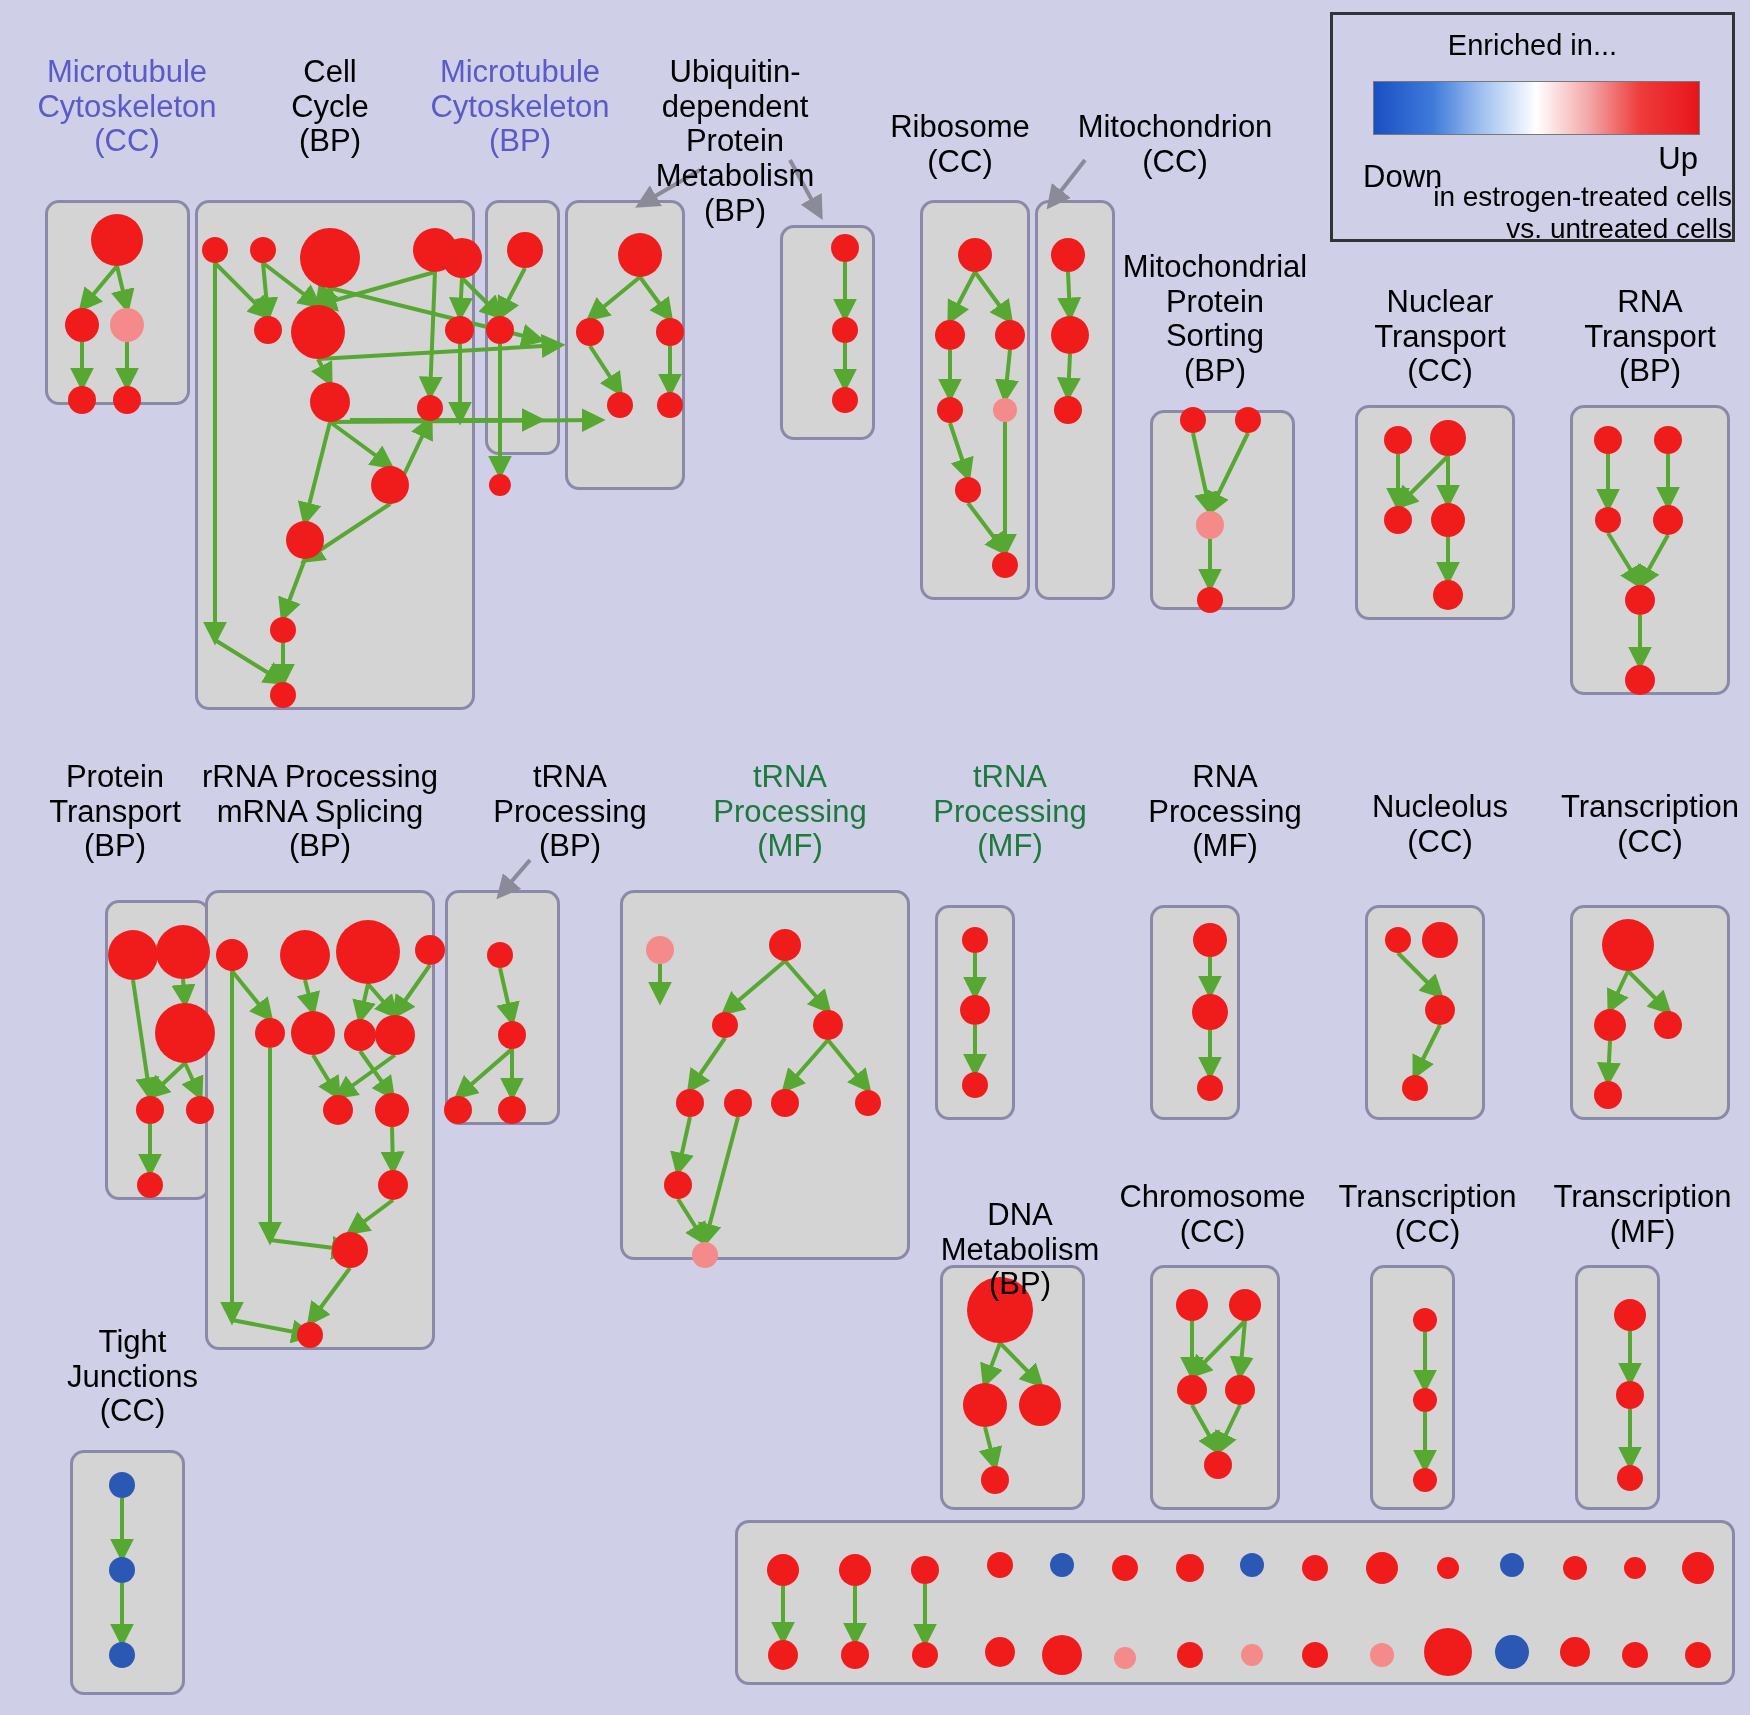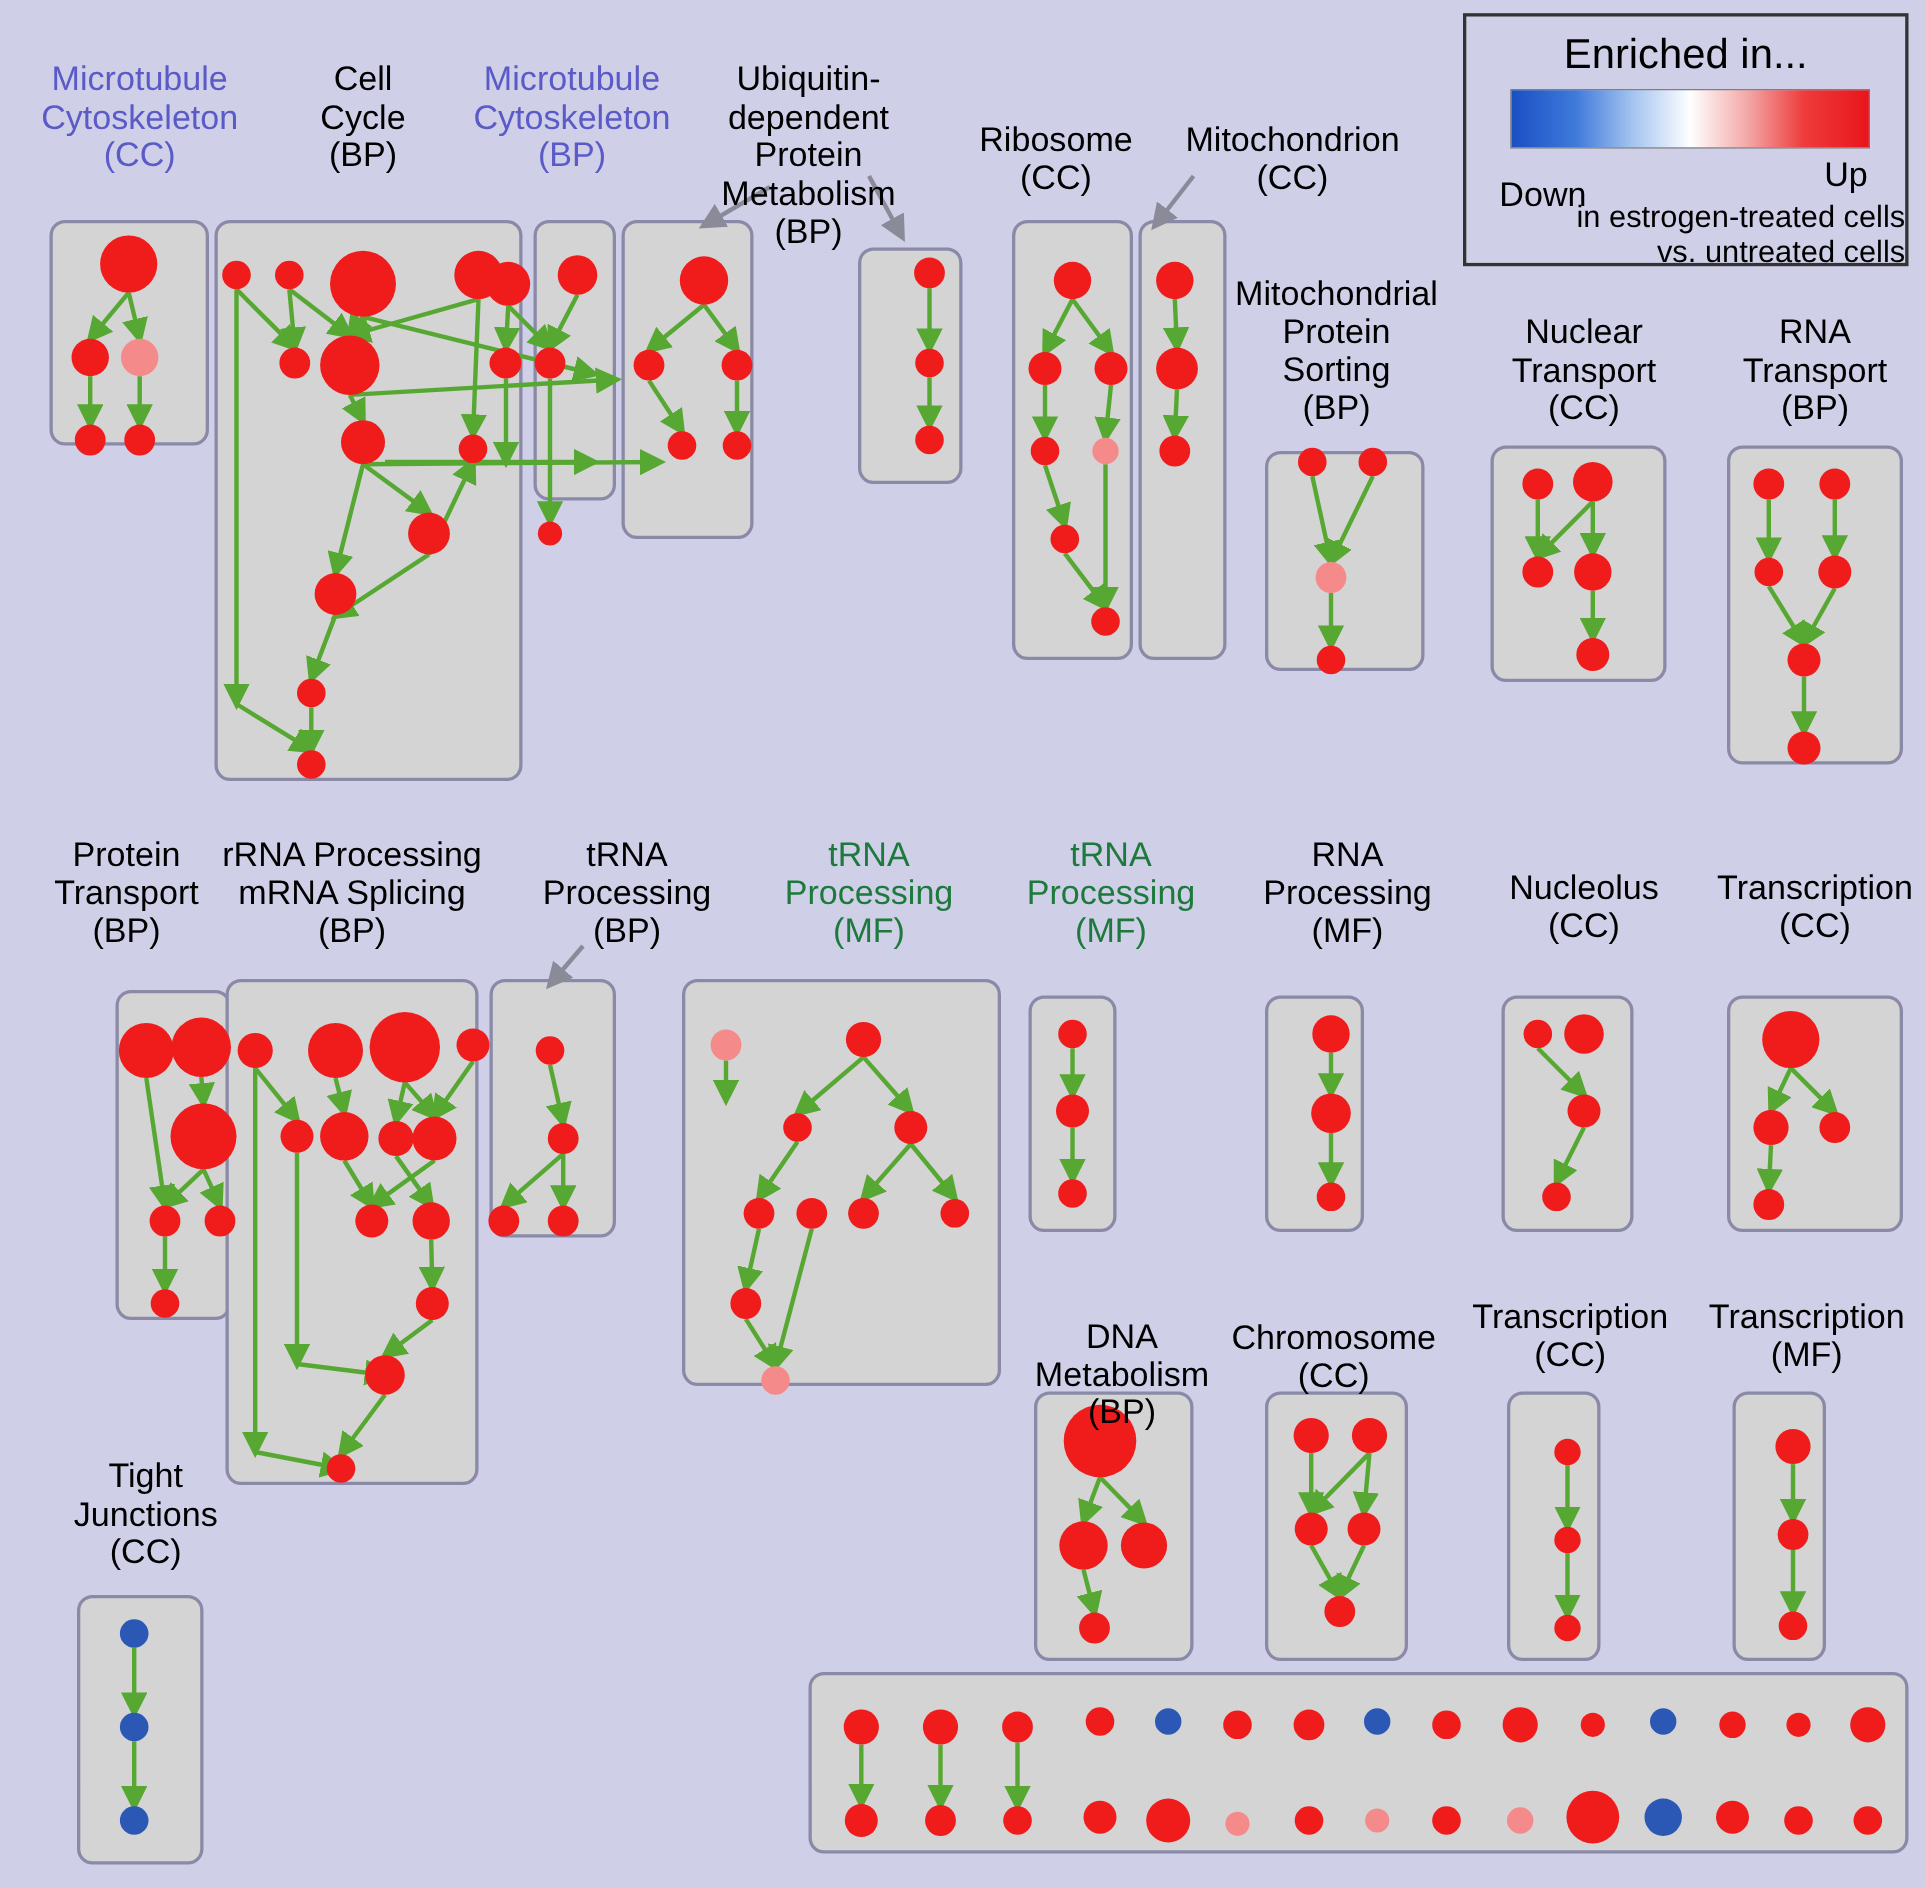--- a/index.html
+++ b/index.html
@@ -30,21 +30,21 @@
   .label.cc-blue{color:#5a5ac8;}
   .label.mf-green{color:#1e7a3c;}
   .legend{
     position:absolute;
     background:#cfcfe8;
     border:3px solid #333;
     box-sizing:border-box;
   }
   .legend-title{
     position:absolute;width:100%;text-align:center;
-    font-size:38px;color:#000;
+    font-size:29px;color:#000;
   }
   .legend-bar{
     position:absolute;
     background:linear-gradient(to right,#1a4fc4 0%,#3f7ada 18%,#9fc0ef 33%,#ffffff 50%,#f3a8a8 66%,#ee3b3b 82%,#e8151b 100%);
     border:1px solid #777;
   }
   .legend-down,.legend-up{position:absolute;font-size:31px;color:#000;}
   .legend-sub{position:absolute;width:100%;text-align:center;font-size:28px;color:#000;line-height:1.15;white-space:pre-line;}
   .bigtext{
     position:absolute;
@@ -417,21 +417,21 @@
       <div class="label" style="left: 1125px; top: 760px; width: 200px;">RNA
 Processing
 (MF)</div>
       <div class="label" style="left: 1340px; top: 790px; width: 200px;">Nucleolus
 (CC)</div>
       <div class="label" style="left: 1545px; top: 790px; width: 210px;">Transcription
 (CC)</div>
       <div class="label" style="left: 920px; top: 1150px; width: 200px; margin-top: 48px;">DNA
 Metabolism
 (BP)</div>
-      <div class="label" style="left: 1105px; top: 1180px; width: 215px; margin-top: 19px;">Chromosome
+      <div class="label" style="left: 1105px; top: 1180px; width: 215px;">Chromosome
 (CC)</div>
       <div class="label" style="left: 1320px; top: 1180px; width: 215px;">Transcription
 (CC)</div>
       <div class="label" style="left: 1535px; top: 1180px; width: 215px;">Transcription
 (MF)</div>
       <div class="label" style="left: 40px; top: 1325px; width: 185px;">Tight
 Junctions
 (CC)</div>
     </div>
 

